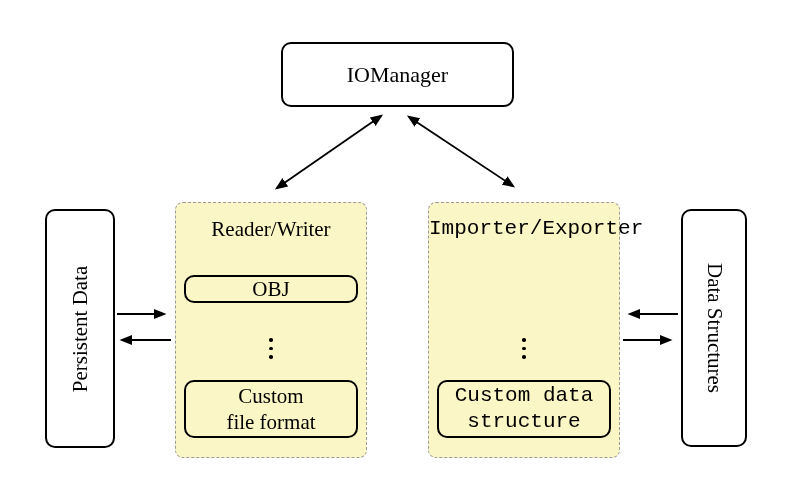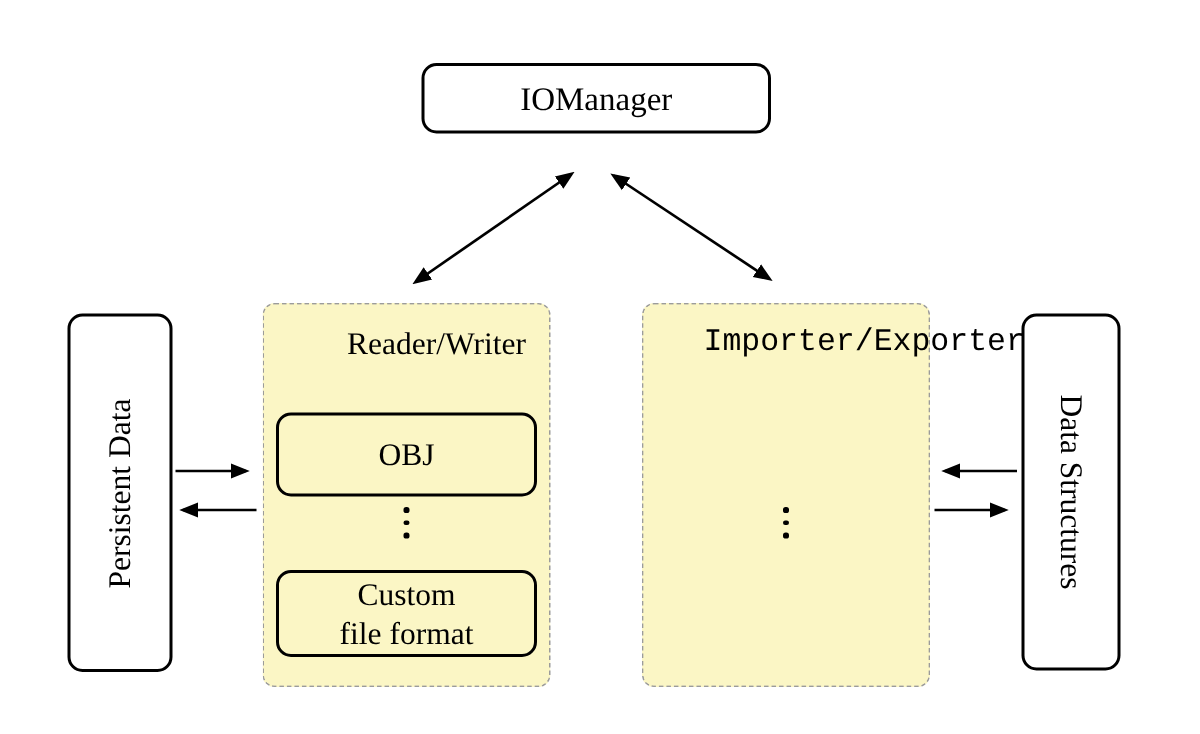--- a/index.html
+++ b/index.html
@@ -29,21 +29,21 @@
   .box {
     position: absolute;
     background: var(--box-fill);
     border: 2.5px solid #000;
     border-radius: 10px;
     display: flex;
     align-items: center;
     justify-content: center;
     font-size: 21px;
   }
-  .io-box    { left: 281px; top: 42px;  width: 233px; height: 47px; font-size: 22px; }
+  .io-box    { left: 281px; top: 42px;  width: 233px; height: 65px; font-size: 22px; }
   .side-left { left: 45px;  top: 209px; width: 70px;  height: 239px; }
   .side-right{ left: 681px; top: 209px; width: 66px;  height: 238px; }
   .vtext {
     position: absolute;
     top: 50%; left: 50%;
     white-space: nowrap;
     font-size: 21px;
   }
   .rot-ccw { transform: translate(-50%, -50%) rotate(-90deg); }
   .rot-cw  { transform: translate(-50%, -50%) rotate(90deg); }
@@ -57,35 +57,34 @@
     border-radius: 8px;
   }
   .panel-left  { left: 175px; }
   .panel-right { left: 428px; font-family: Liberation Mono, monospace; }
   .panel-title {
     position: absolute;
     top: 14px; left: 0; right: 0;
     text-align: center;
     font-size: 21px;
     white-space: nowrap;
-    margin-left: 40px;
   }
   .inner-box {
     position: absolute;
     left: 8px; right: 8px;
     border: 2.5px solid #000;
     border-radius: 10px;
     background: transparent;
     display: flex;
     align-items: center;
     justify-content: center;
     font-size: 21px;
     text-align: center;
   }
-  .inner-top    { top: 72px;  height: 56px; }
+  .inner-top    { top: 72px;  height: 28px; }
   .inner-bottom { top: 177px; height: 58px; line-height: 26px; }
   .pre { white-space: pre-line; }
   .dots {
     position: absolute;
     left: 0; right: 0;
     top: 135px;
     display: flex;
     flex-direction: column;
     align-items: center;
     gap: 5px;
@@ -144,15 +143,19 @@
     </div>
   </div>
 
   <div class="panel panel-right">
     <div class="panel-title">Importer/Exporter</div>
     <div class="dots">
       <i></i>
         <i></i>
         <i></i>
     </div>
+    <div class="inner-box inner-bottom">
+      <span class="pre">Custom data
+structure</span>
+    </div>
   </div>
 
 </div>
 
 </body></html>

